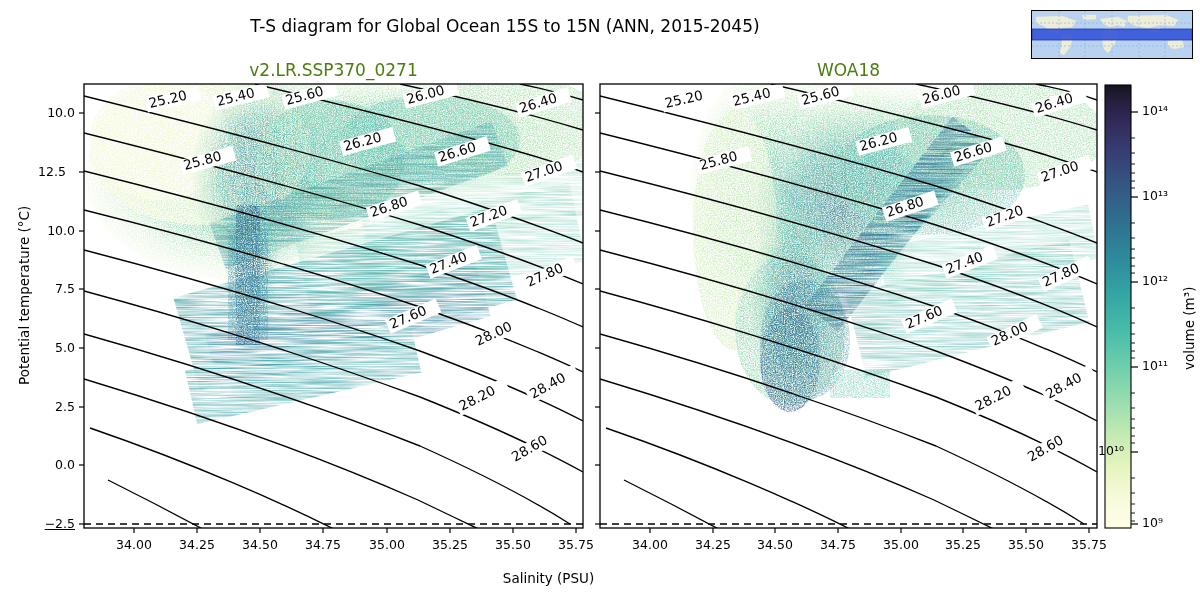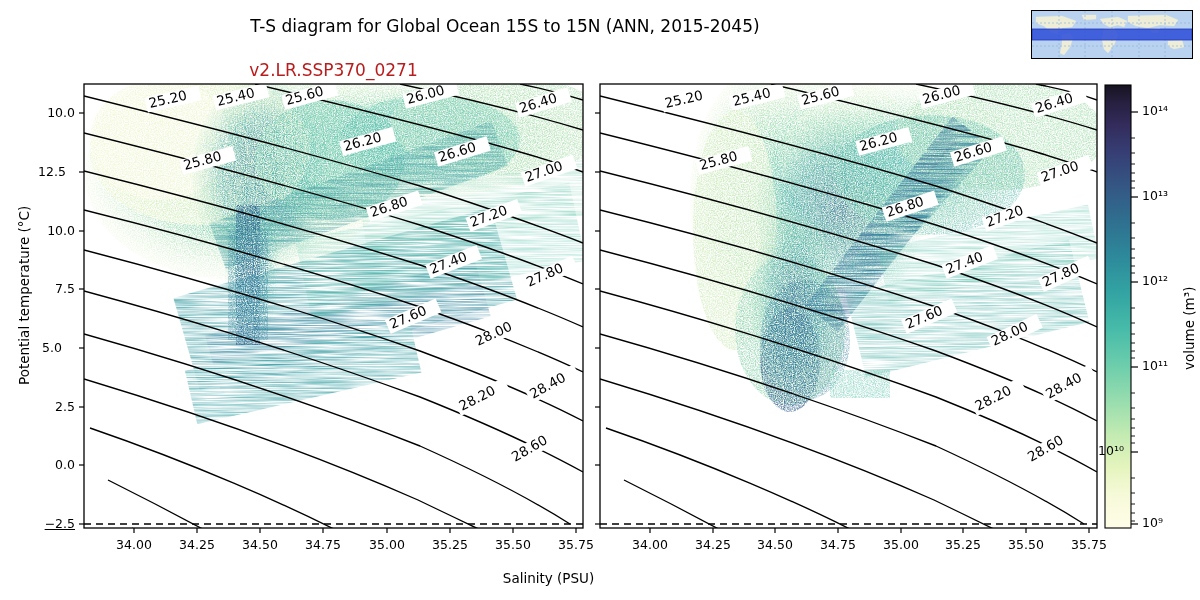--- a/index.html
+++ b/index.html
@@ -1,38 +1,39 @@
 <!DOCTYPE html>
 <html><head>
 <meta charset="utf-8">
 <style>
   html,body{margin:0;padding:0;background:#ffffff;}
   body{width:1200px;height:600px;overflow:hidden;
        font-family:"DejaVu Sans","Liberation Sans",sans-serif;color:#000;}
   #root{position:relative;width:1200px;height:552px;}
   .ttl{position:absolute;text-align:center;font-size:17px;color:#000;}
   .sub{position:absolute;text-align:center;font-size:17px;color:#000;}
-  .paneltitle{position:absolute;text-align:center;font-size:17px;color:#b91c1c;}
+  .paneltitle{position:absolute;text-align:center;font-size:17px;color:#4d7c0f;}
   .axlabel{position:absolute;font-size:13.5px;color:#000;}
   .ylab{position:absolute;font-size:13.5px;color:#000;
         transform-origin:0 0;transform:rotate(-90deg);white-space:nowrap;}
   .cblab{position:absolute;font-size:13.5px;color:#000;
          transform-origin:0 0;transform:rotate(-90deg);white-space:nowrap;}
   .tick{position:absolute;font-size:12.5px;color:#000;white-space:nowrap;}
   svg{display:block;}
   .inset{position:absolute;border:1.4px solid #000;background:#cfe0f5;}
 </style>
 </head>
 <body>
 
 <div id="root">
 
   <div class="ttl" style="left:0;top:16px;width:1010px;">T-S diagram for Global Ocean 15S to 15N (ANN, 2015-2045)</div>
 
   <div class="paneltitle" style="left:84px;top:60px;width:499px;">v2.LR.SSP370_0271</div>
+  <div class="paneltitle" style="left:600px;top:60px;width:497px;">WOA18</div>
 
   <div class="inset" style="left:1031px;top:10px;width:160px;height:47px;">
     <svg width="160" height="47" viewBox="0 0 160 47">
       <rect x="0" y="0" width="160" height="47" fill="#b9d2f0"></rect>
 
       <g fill="#eeedd8" stroke="#eeedd8" stroke-width="0.3">
         <path d="M4,6 L30,5 L44,10 L40,16 L30,17 L26,23 L20,22 L12,15 L4,12 Z"></path>
         <path d="M30,24 L38,22 L41,27 L38,36 L32,44 L28,42 L30,33 Z"></path>
         <path d="M68,8 L86,6 L95,10 L92,16 L86,14 L78,16 L72,13 Z"></path>
         <path d="M72,18 L82,17 L86,24 L82,34 L76,42 L72,38 L70,28 Z"></path>
@@ -523,21 +524,21 @@
     <div class="tick" style="left:938px;top:537px;width:50px;text-align:center;">35.25</div>
     <div class="tick" style="left:1001px;top:537px;width:50px;text-align:center;">35.50</div>
     <div class="tick" style="left:1064px;top:537px;width:50px;text-align:center;">35.75</div>
   </div>
 
   <div>
     <div class="tick" style="left:29px;top:105px;width:46px;text-align:right;">10.0</div>
     <div class="tick" style="left:29px;top:164px;width:46px;text-align:center;">12.5</div>
     <div class="tick" style="left:29px;top:223px;width:46px;text-align:right;">10.0</div>
     <div class="tick" style="left:29px;top:281px;width:46px;text-align:right;">7.5</div>
-    <div class="tick" style="left:29px;top:340px;width:46px;text-align:center;">5.0</div>
+    <div class="tick" style="left:29px;top:340px;width:46px;text-align:right;">5.0</div>
     <div class="tick" style="left:29px;top:399px;width:46px;text-align:right;">2.5</div>
     <div class="tick" style="left:29px;top:457px;width:46px;text-align:right;">0.0</div>
     <div class="tick" style="left:29px;top:516px;width:46px;text-align:right;text-decoration:underline;">−2.5</div>
   </div>
 
   <div>
     <div class="tick" style="left:1142px;top:103px;">10¹⁴</div>
     <div class="tick" style="left:1142px;top:188px;">10¹³</div>
     <div class="tick" style="left:1142px;top:273px;">10¹²</div>
     <div class="tick" style="left:1142px;top:358px;">10¹¹</div>

